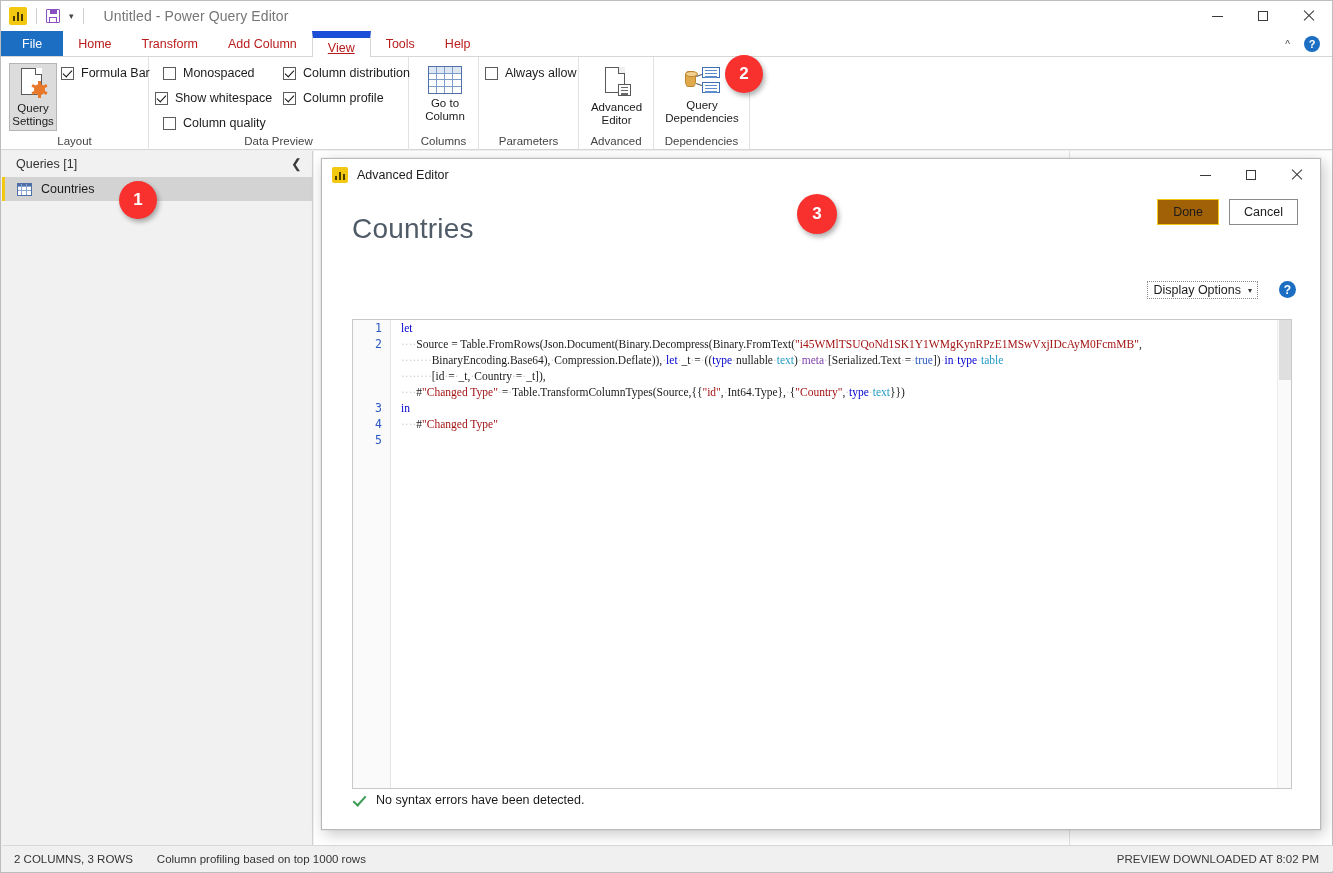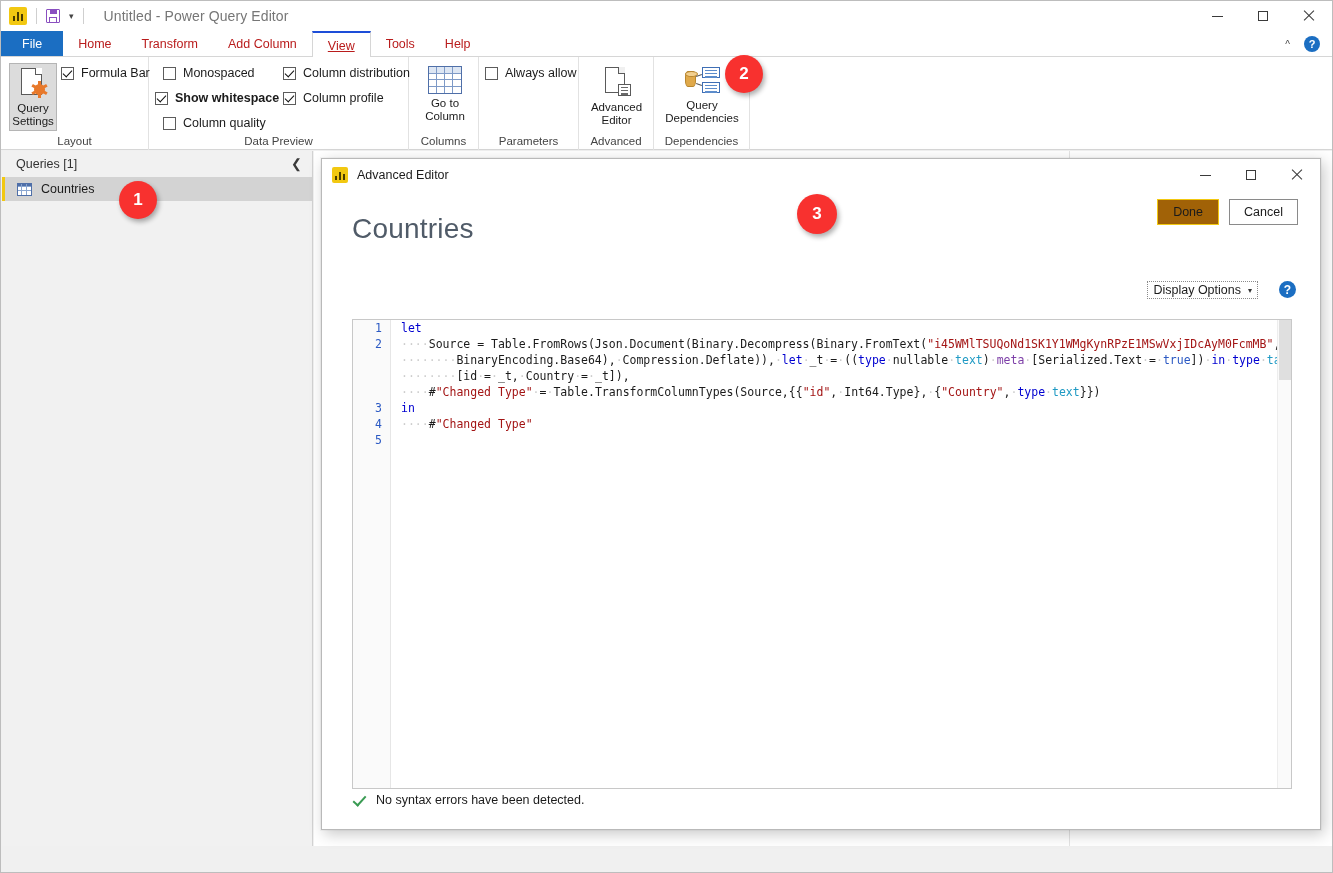--- a/index.html
+++ b/index.html
@@ -84,21 +84,21 @@
   .tab {
     display: flex; align-items: center; justify-content: center;
     padding: 0 15px; font-size: 12.5px; color: #b91c1c;
     position: relative; white-space: nowrap;
   }
   .tab.file {
     background: #1b6ec2; color: #ffffff; padding: 0 21px; font-size: 12.5px;
   }
   .tab.active {
     background: #ffffff; border-left: 1px solid #d6d6d6; border-right: 1px solid #d6d6d6;
-    border-top: 2px solid #1d4ed8;
+    border-top: 7px solid #1d4ed8;
     margin-bottom: -1px; height: 27px; text-decoration: underline;
   }
   .tabright {
     position: absolute; right: 4px; top: 0; height: 26px; display: flex; align-items: center; gap: 10px;
   }
   .ribbon-collapse { font-size: 10px; color: #444; padding: 0 4px; }
   .help-circle {
     width: 16px; height: 16px; border-radius: 50%; background: #1b6ec2;
     color: #fff; font-size: 11px; font-weight: bold;
     display: flex; align-items: center; justify-content: center; margin-right: 8px;
@@ -321,21 +321,21 @@
   .gutter div {
     height: 16px; line-height: 16px; text-align: right; padding-right: 8px;
     font-family: "DejaVu Sans Mono", monospace; font-size: 11.5px; color: #2b59c3;
   }
   .codearea {
     position: absolute; left: 39px; top: 0; right: 14px; height: 100%;
     font-family: "DejaVu Sans Mono", monospace; font-size: 11.5px;
     line-height: 16px; color: #1b1b1b; white-space: pre; padding-left: 9px;
     overflow: hidden;
   }
-  .codearea .ln { height: 16px; }
+  .codearea .ln { height: 16px; font-family: Liberation Serif, serif; }
   .tok-kw { color: #0000d0; }
   .tok-str { color: #a31515; }
   .tok-type { color: #1f9ac4; }
   .tok-meta { color: #7d3fa8; }
   .tok-lit { color: #2b59c3; }
   .ws { color: #cdcdcd; }
   .vscroll {
     position: absolute; right: 0; top: 0; width: 14px; height: 100%;
     background: #fafafa; border-left: 1px solid #ededed;
   }
@@ -437,21 +437,21 @@
         <span>Formula Bar</span>
       </div>
       <div class="glabel">Layout</div>
     </div>
 
     <div class="rgroup" style="left:148px; width:260px;">
       <div class="cbrow" style="left:14px; top:9px;">
         <span class="cbox"></span>
         <span>Monospaced</span>
       </div>
-      <div class="cbrow" style="left:6px; top:34px;font-weight:bold;">
+      <div class="cbrow" style="left:6px; top:34px;">
         <span class="cbox checked"></span>
         <span>Show whitespace</span>
       </div>
       <div class="cbrow" style="left:14px; top:59px;">
         <span class="cbox"></span>
         <span>Column quality</span>
       </div>
       <div class="cbrow" style="left:134px; top:9px;">
         <span class="cbox checked"></span>
         <span>Column distribution</span>
@@ -617,14 +617,19 @@
         <div class="btn primary">Done</div>
         <div class="btn">Cancel</div>
       </div>
     </div>
   </div>
 
   <div class="callout" style="left:118px; top:180px; width:38px; height:38px;">1</div>
   <div class="callout" style="left:724px; top:54px; width:38px; height:38px;">2</div>
   <div class="callout" style="left:796px; top:193px; width:40px; height:40px;">3</div>
 
+  <div class="statusbar">
+    <div class="sb-cell">2 COLUMNS, 3 ROWS</div>
+    <div class="sb-cell">Column profiling based on top 1000 rows</div>
+    <div class="sb-cell sb-right">PREVIEW DOWNLOADED AT 8:02 PM</div>
+  </div>
 
 </div>
 
 </body></html>

